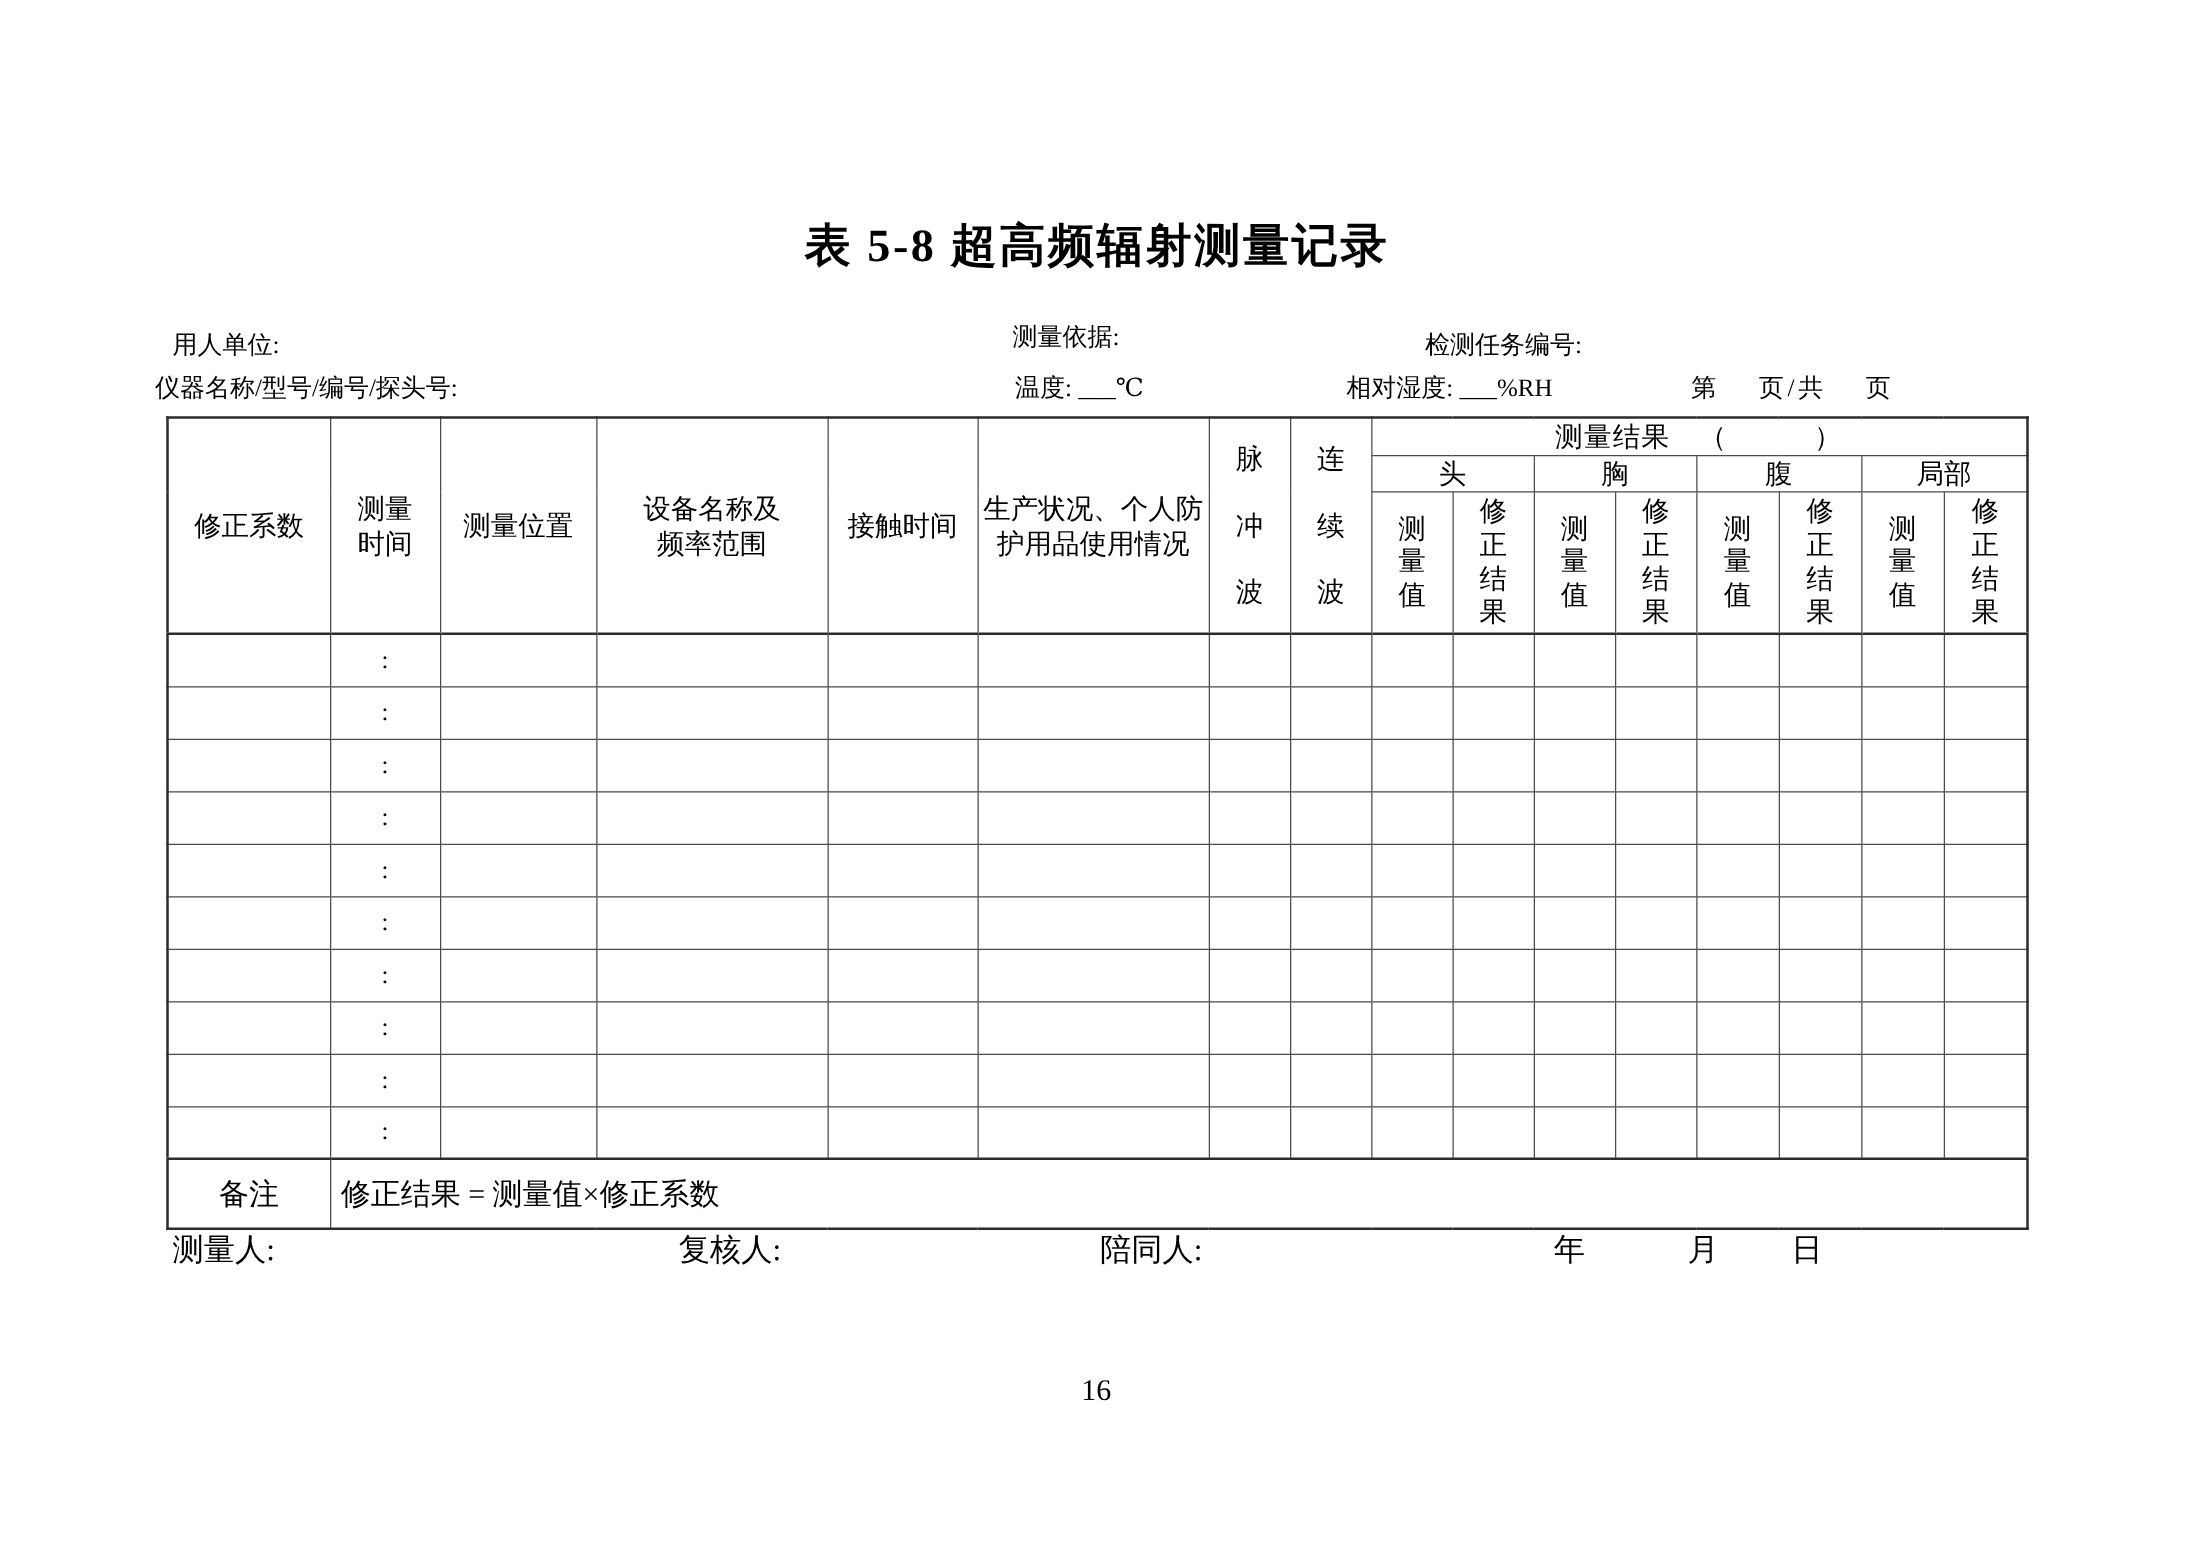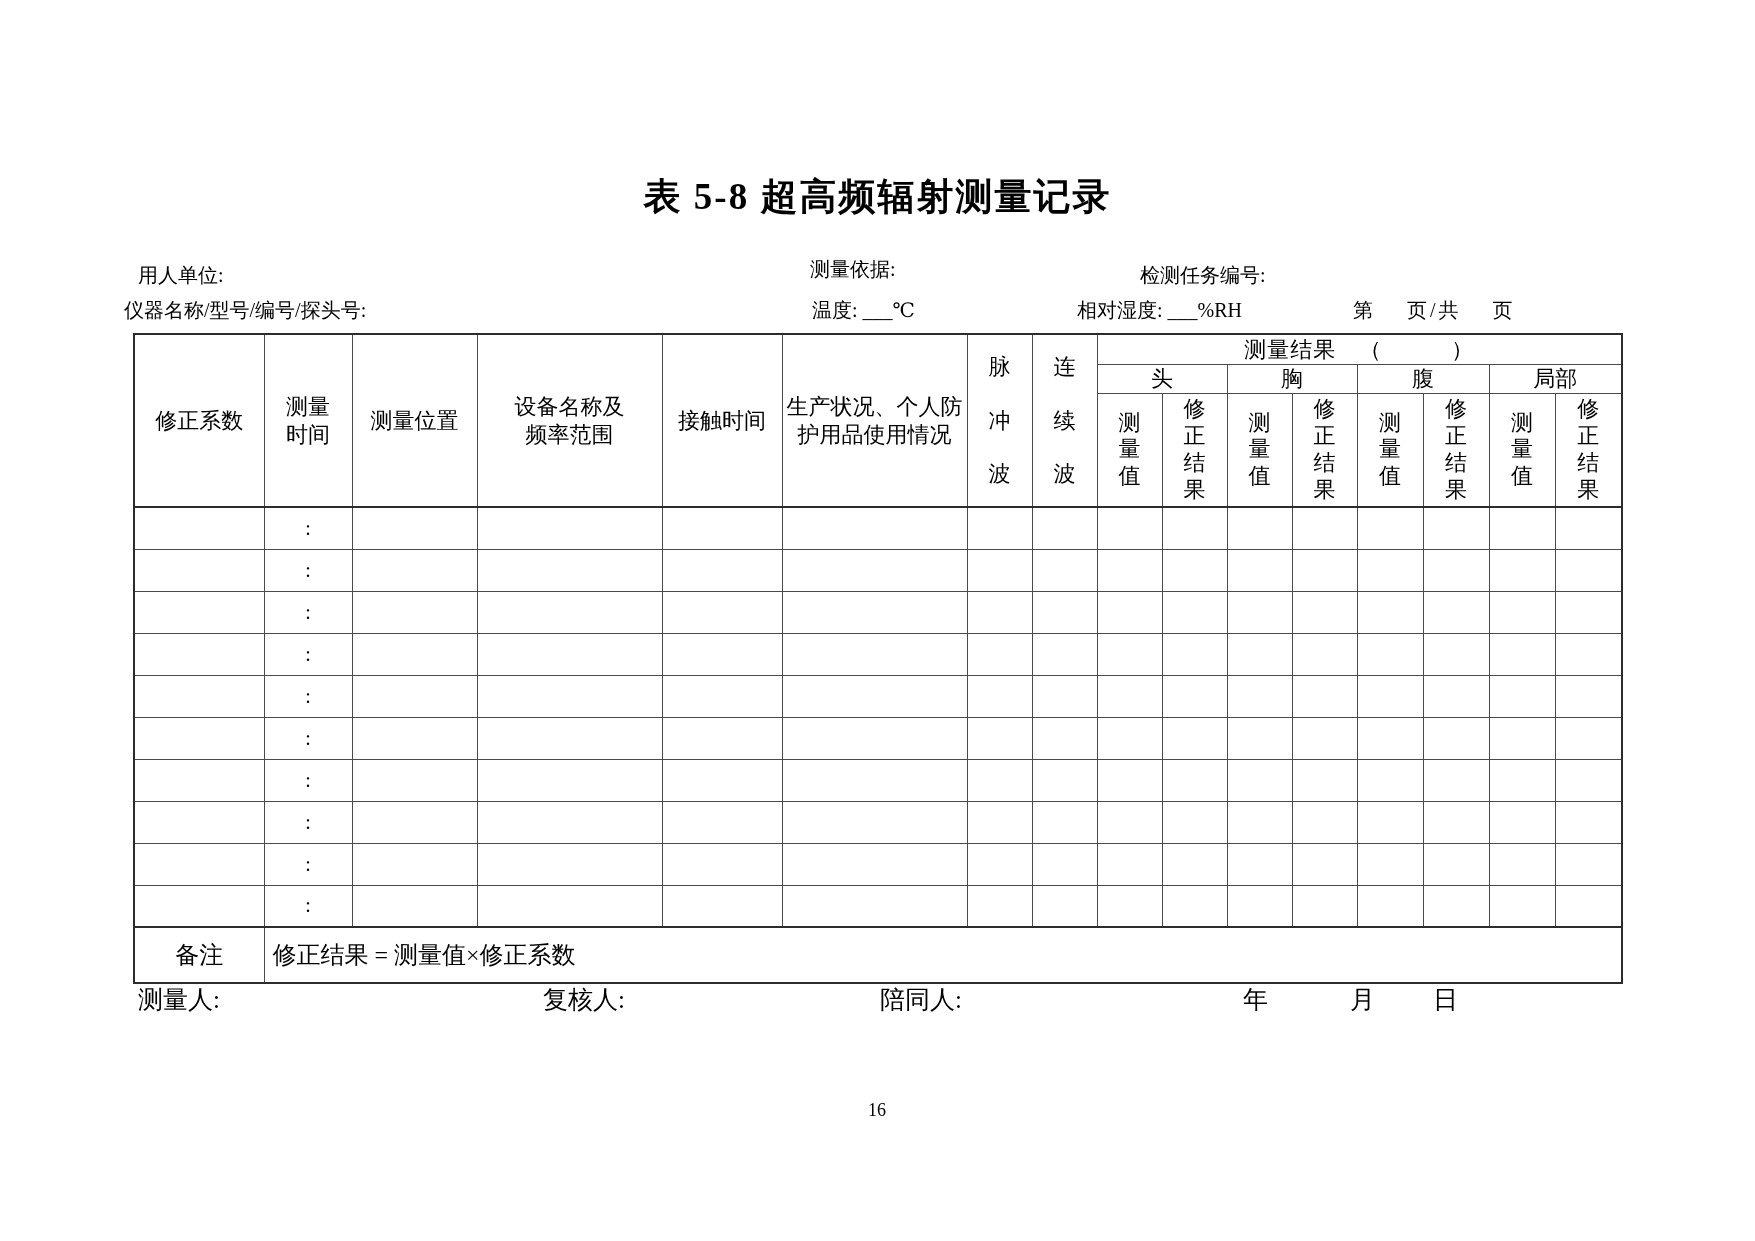--- a/index.html
+++ b/index.html
@@ -49,21 +49,21 @@
   tr.remark-row td.remark-text { text-align:left; padding-left:8px; }
   .footer span { position:absolute; top:983px; font-size:25px; white-space:nowrap; }
   .f-measurer { left:138px; }
   .f-reviewer { left:543px; }
   .f-companion{ left:880px; }
   .f-year  { left:1243px; }
   .f-month { left:1350px; }
   .f-day   { left:1433px; }
   .page-number {
     position:absolute; top:1100px; left:852px; width:50px;
-    text-align:center; font-size:18px;
+    text-align:center; font-size:24px;
   }
 </style>
 </head>
 <body>
 
 <div class="title">表 5-8  超高频辐射测量记录</div>
 
 <div class="info-line">
   <span class="i-employer">用人单位:</span>
   <span class="i-basis">测量依据:</span>

